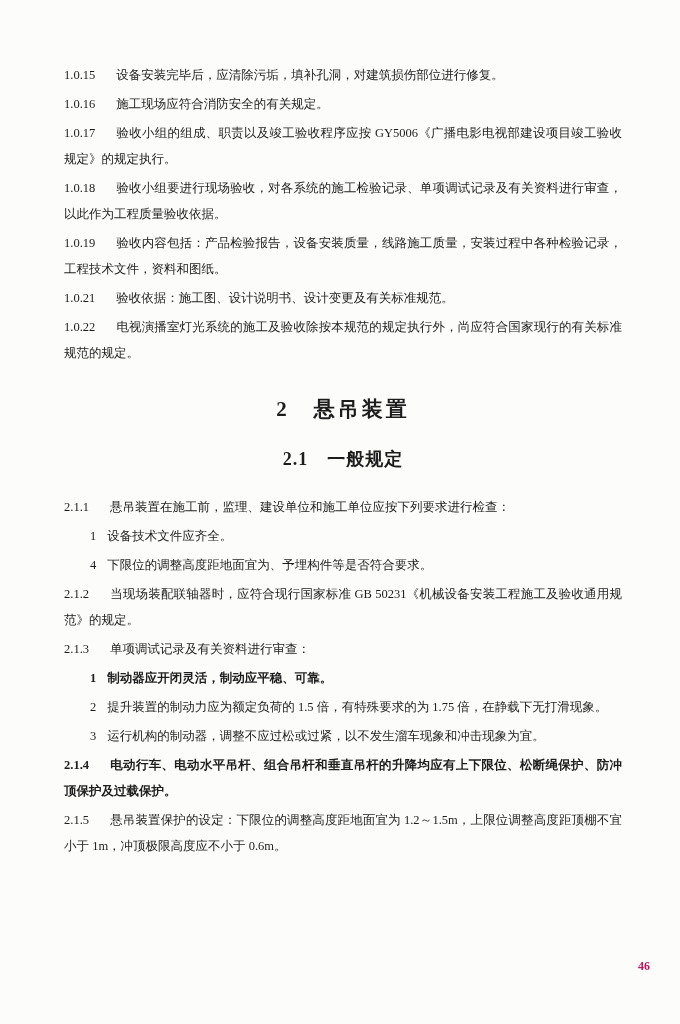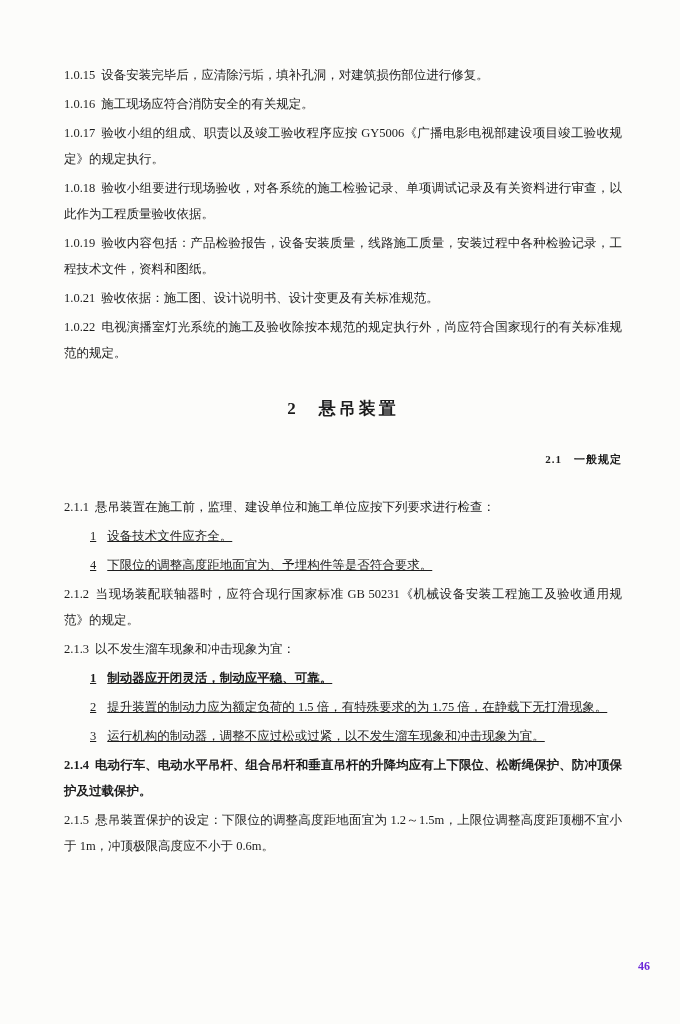--- a/index.html
+++ b/index.html
@@ -21,66 +21,66 @@
     left: 64px;
     right: 58px;
     top: 62px;
     font-size: 12.5px;
     line-height: 26px;
   }
   .para {
     margin: 0 0 3px 0;
     text-align: justify;
   }
-  .para .num { margin-right: 6px; white-space: nowrap; }
-  .para.sub    { padding-left: 26px; text-decoration: underline; }
+  .para .num { margin-right: 21px; white-space: nowrap; }
+  .para.sub    { padding-left: 26px; }
   .para.sub .num { margin-right: 11px; }
   .para.bold   { font-weight: bold; }
   .chapter-heading {
     text-align: center;
     font-weight: bold;
-    font-size: 17px;
+    font-size: 21px;
     letter-spacing: 3px;
     margin: 30px 0 24px 0;
   }
   .section-heading {
-    text-align: right;
+    text-align: center;
     font-weight: bold;
-    font-size: 11px;
+    font-size: 18px;
     letter-spacing: 1px;
     margin: 0 0 22px 0;
   }
   .page-number {
     position: absolute;
     right: 30px;
     bottom: 50px;
     font-size: 12px;
     font-weight: bold;
-    color: #6d28d9;
+    color: #be185d;
   }
 </style>
 </head>
 <body>
 
 <div class="page">
   <div class="content" id="doc-body">
       <p class="para clause"><span class="num">1.0.15</span><span class="txt">设备安装完毕后，应清除污垢，填补孔洞，对建筑损伤部位进行修复。</span></p>
       <p class="para clause"><span class="num">1.0.16</span><span class="txt">施工现场应符合消防安全的有关规定。</span></p>
       <p class="para clause"><span class="num">1.0.17</span><span class="txt">验收小组的组成、职责以及竣工验收程序应按 GY5006《广播电影电视部建设项目竣工验收规定》的规定执行。</span></p>
       <p class="para clause"><span class="num">1.0.18</span><span class="txt">验收小组要进行现场验收，对各系统的施工检验记录、单项调试记录及有关资料进行审查，以此作为工程质量验收依据。</span></p>
       <p class="para clause"><span class="num">1.0.19</span><span class="txt">验收内容包括：产品检验报告，设备安装质量，线路施工质量，安装过程中各种检验记录，工程技术文件，资料和图纸。</span></p>
       <p class="para clause"><span class="num">1.0.21</span><span class="txt">验收依据：施工图、设计说明书、设计变更及有关标准规范。</span></p>
       <p class="para clause"><span class="num">1.0.22</span><span class="txt">电视演播室灯光系统的施工及验收除按本规范的规定执行外，尚应符合国家现行的有关标准规范的规定。</span></p>
       <div class="chapter-heading">2　悬吊装置</div>
       <div class="section-heading">2.1　一般规定</div>
       <p class="para clause"><span class="num">2.1.1</span><span class="txt">悬吊装置在施工前，监理、建设单位和施工单位应按下列要求进行检查：</span></p>
       <p class="para sub"><span class="num">1</span><span class="txt">设备技术文件应齐全。</span></p>
       <p class="para sub"><span class="num">4</span><span class="txt">下限位的调整高度距地面宜为、予埋构件等是否符合要求。</span></p>
       <p class="para clause"><span class="num">2.1.2</span><span class="txt">当现场装配联轴器时，应符合现行国家标准 GB 50231《机械设备安装工程施工及验收通用规范》的规定。</span></p>
-      <p class="para clause"><span class="num">2.1.3</span><span class="txt">以不发生溜车现象和冲击现象为宜：</span></p>
+      <p class="para clause"><span class="num">2.1.3</span><span class="txt">单项调试记录及有关资料进行审查：</span></p>
       <p class="para sub bold"><span class="num">1</span><span class="txt">制动器应开闭灵活，制动应平稳、可靠。</span></p>
       <p class="para sub"><span class="num">2</span><span class="txt">提升装置的制动力应为额定负荷的 1.5 倍，有特殊要求的为 1.75 倍，在静载下无打滑现象。</span></p>
       <p class="para sub"><span class="num">3</span><span class="txt">运行机构的制动器，调整不应过松或过紧，以不发生溜车现象和冲击现象为宜。</span></p>
       <p class="para clause bold"><span class="num">2.1.4</span><span class="txt">电动行车、电动水平吊杆、组合吊杆和垂直吊杆的升降均应有上下限位、松断绳保护、防冲顶保护及过载保护。</span></p>
       <p class="para clause"><span class="num">2.1.5</span><span class="txt">悬吊装置保护的设定：下限位的调整高度距地面宜为 1.2～1.5m，上限位调整高度距顶棚不宜小于 1m，冲顶极限高度应不小于 0.6m。</span></p>
     </div>
   <div class="page-number">46</div>
 </div>
 
 </body></html>

